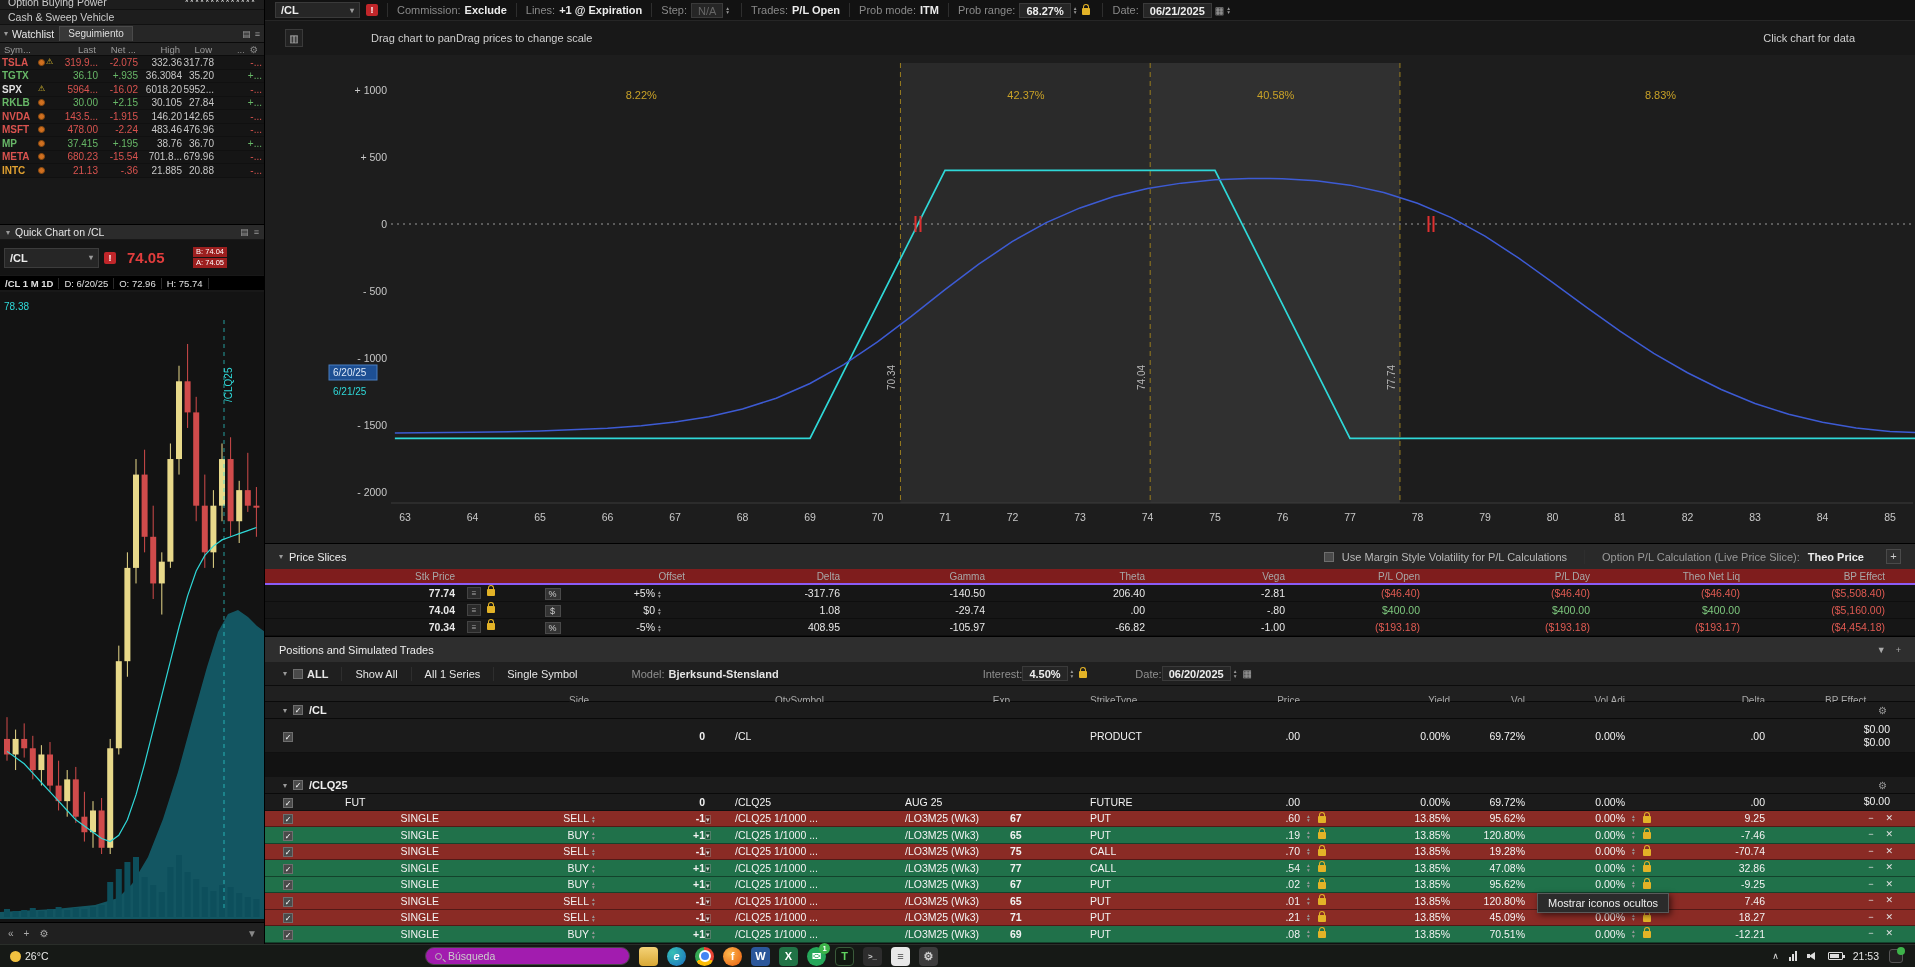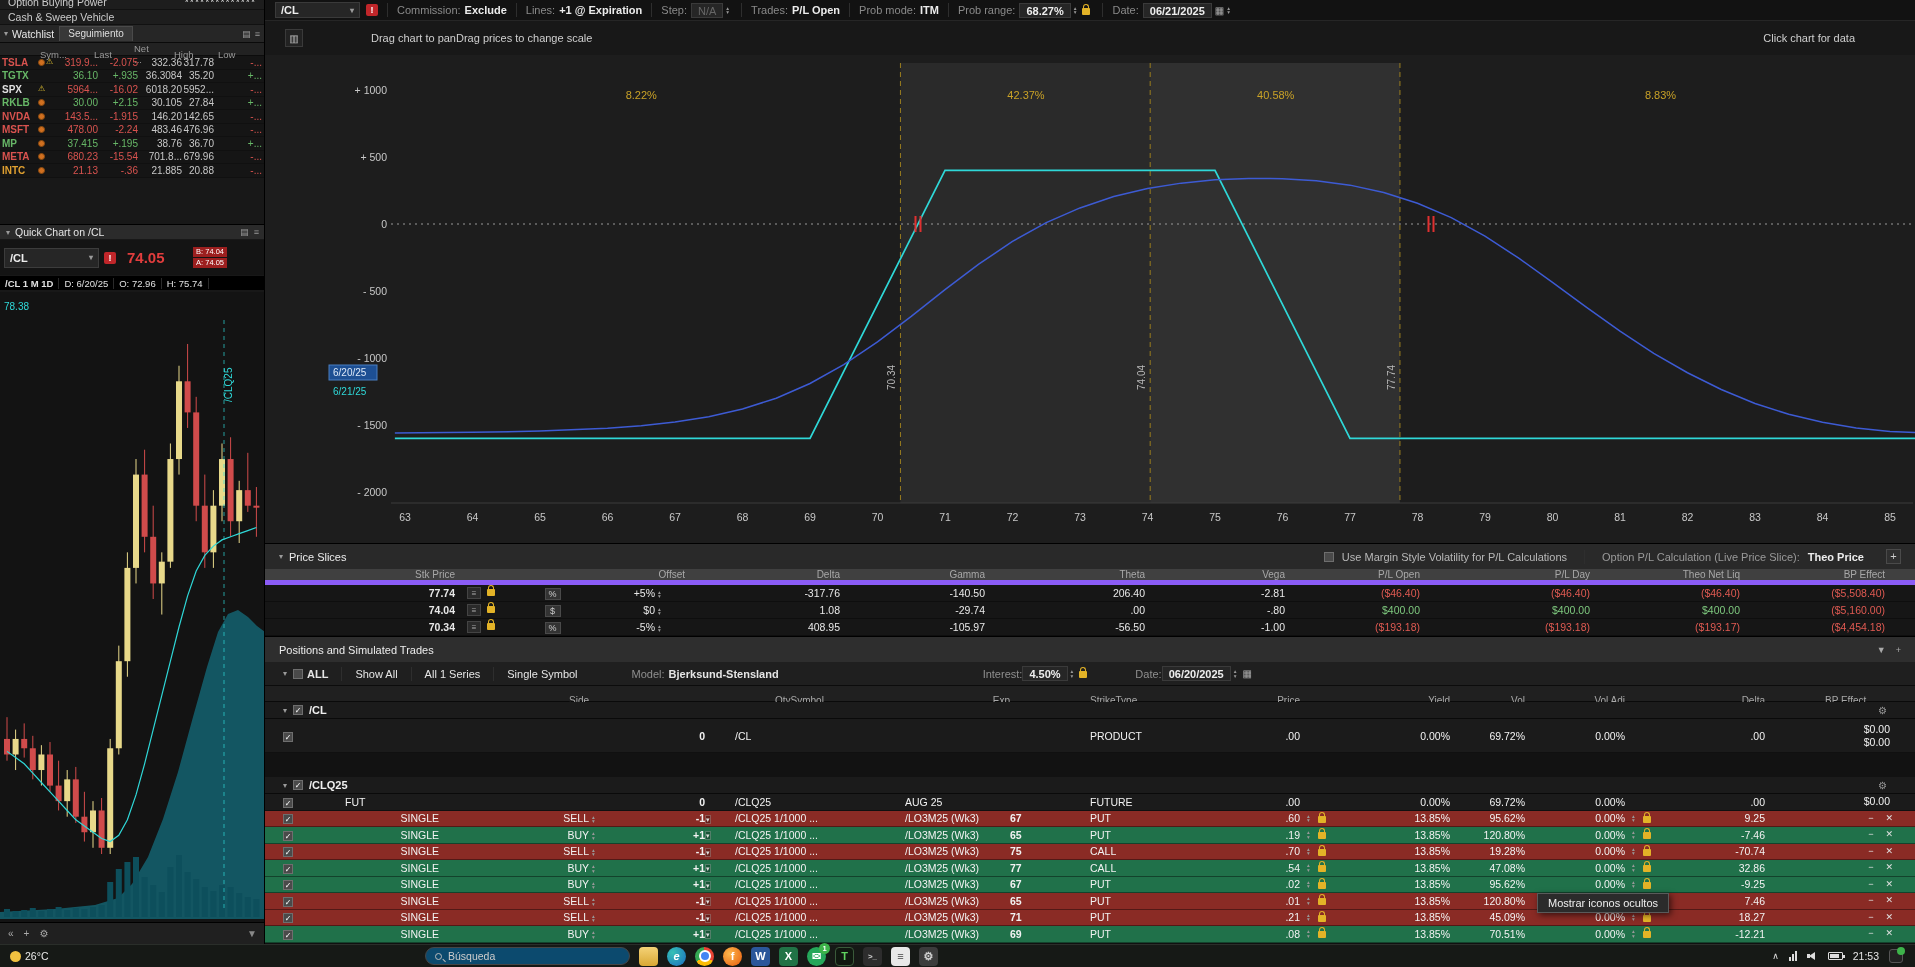--- a/index.html
+++ b/index.html
@@ -11,21 +11,21 @@
   .sidebar{position:absolute;left:0;top:0;width:265px;height:944px;background:#181818;border-right:1px solid #000;overflow:hidden;}
   .acct-row{display:flex;justify-content:space-between;padding:1px 8px;color:#ccc;font-size:10.5px;background:#1d1d1d;border-bottom:1px solid #111;}
   .acct-row1{margin-top:-5px;}
   .acct-val{color:#ddd;letter-spacing:1px;}
   .wl-tabbar{display:flex;align-items:center;height:18px;background:#262626;border-bottom:1px solid #0a0a0a;padding:0 4px;gap:5px;}
   .wl-tab-main{display:flex;align-items:center;gap:4px;color:#e8e8e8;font-size:10.5px;}
   .wl-tab2{background:#383838;border:1px solid #4a4a4a;border-bottom:none;padding:0 8px;height:15px;line-height:14px;color:#ddd;font-size:10px;}
   .wl-tab-icons{margin-left:auto;display:flex;gap:4px;color:#9a9a9a;font-size:9px;}
   .wl-colhead{display:grid;grid-template-columns:36px 20px 40px 40px 44px 32px 1fr;height:13px;align-items:center;
               background:#222;color:#9a9a9a;font-size:9.5px;border-bottom:1px solid #0c0c0c;padding:0 2px;}
-  .wl-colhead span{text-align:right;padding-right:2px;margin-left:36px;}
+  .wl-colhead span{text-align:right;padding-right:2px;}
   .wl-colhead .h-sym{text-align:left;padding-left:2px;}
   .wl-colhead .h-more{text-align:right;color:#888;}
   #wl-rows{background:#151515;}
   .wl-row{display:grid;grid-template-columns:36px 20px 40px 40px 44px 32px 1fr;height:13.5px;align-items:center;
           font-size:10px;border-bottom:1px solid #101010;padding:0 2px;}
   .wl-row span{text-align:right;white-space:nowrap;overflow:hidden;}
   .wl-sym{text-align:left !important;font-weight:bold;}
   .up{color:#67b767;} .down{color:#d9534f;} .neutral{color:#e0e0e0;} .alert{color:#e0a030;}
   .hl{color:#c8c8c8;}
   .wl-badges{display:flex;gap:1px;align-items:center;justify-content:flex-start !important;}
@@ -69,21 +69,21 @@
   .chart-area{position:absolute;left:0;top:55px;width:1650px;height:488px;background:#1d1d1d;}
 
   .slices-bar{position:absolute;left:0;top:543px;width:1650px;height:26px;background:#292929;border-top:1px solid #000;display:flex;align-items:center;padding:0 14px;}
   .slices-title{font-size:11px;color:#ececec;margin-left:6px;}
   .slices-right{margin-left:auto;display:flex;align-items:center;gap:8px;color:#b8b8b8;}
   .cb{width:10px;height:10px;background:#4a4a4a;border:1px solid #6e6e6e;color:#fff;font-size:8px;line-height:9px;text-align:center;display:inline-block;}
   .sl-calc-label{color:#9a9a9a;}
   .sl-calc-value{color:#ececec;font-weight:bold;}
   .plus-btn{width:15px;height:15px;border:1px solid #4a4a4a;background:#303030;color:#ccc;text-align:center;line-height:13px;font-size:11px;margin-left:14px;}
   .sl-grid{display:grid;grid-template-columns:190px 60px 75px 65px 30px 155px 145px 160px 140px 135px 170px 150px 145px 30px;align-items:center;}
-  .sl-colhead{position:absolute;left:0;top:569px;width:1650px;height:16px;background:#404040;color:#a8a8a8;font-size:10px;border-bottom:5px solid #8b5cf6;}
+  .sl-colhead{position:absolute;left:0;top:569px;width:1650px;height:16px;background:#7f1d1d;color:#a8a8a8;font-size:10px;border-bottom:2px solid #8b5cf6;}
   .sl-colhead span{justify-self:end;}
   .sh-stk{grid-column:1;} .sh-offset{grid-column:2/6;} .sh-delta{grid-column:6;} .sh-gamma{grid-column:7;}
   .sh-theta{grid-column:8;} .sh-vega{grid-column:9;} .sh-plopen{grid-column:10;} .sh-plday{grid-column:11;}
   .sh-theo{grid-column:12;} .sh-bp{grid-column:13;}
   #slices-rows{position:absolute;left:0;top:585px;width:1650px;background:#161616;}
   .sl-row{height:17px;border-bottom:1px solid #0e0e0e;font-size:10.5px;color:#e8e8e8;}
   .sl-row span{justify-self:end;white-space:nowrap;}
   .sl-stk{font-weight:bold;}
   .sl-icons{justify-self:start !important;display:flex;gap:3px;padding-left:12px;}
   .mini-box{width:14px;height:12px;border:1px solid #444;background:#2a2a2a;color:#aaa;font-size:8px;text-align:center;line-height:11px;}
@@ -127,21 +127,21 @@
 
   
   .tray-tooltip{position:absolute;left:1537px;top:893px;background:#2b2b2b;border:1px solid #5a5a5a;color:#eee;
                 padding:3px 10px;font-size:11px;z-index:50;box-shadow:2px 2px 6px rgba(0,0,0,.6);white-space:nowrap;}
 
   
   .taskbar{position:absolute;left:0;top:944px;width:1915px;height:23px;background:#161916;display:flex;align-items:center;z-index:60;border-top:1px solid #2a2e2a;}
   .tb-weather{display:flex;align-items:center;gap:4px;padding-left:10px;color:#e8e8e8;font-size:10.5px;}
   .weather-icon{width:11px;height:11px;border-radius:50%;background:#f0c040;display:inline-block;}
   .tb-center{position:absolute;left:425px;display:flex;align-items:center;gap:9px;}
-  .tb-search{display:flex;align-items:center;gap:6px;width:205px;height:18px;background:#0c4a6e;border:1px solid #464646;border-radius:9px;padding:0 9px;color:#ccc;font-size:10.5px;}
+  .tb-search{display:flex;align-items:center;gap:6px;width:205px;height:18px;background:#a21caf;border:1px solid #464646;border-radius:9px;padding:0 9px;color:#ccc;font-size:10.5px;}
   .mag{width:7px;height:7px;border:1.4px solid #bbb;border-radius:50%;position:relative;display:inline-block;}
   .mag:after{content:"";position:absolute;left:6px;top:6px;width:4px;height:1.4px;background:#bbb;transform:rotate(45deg);}
   #tb-icons{display:flex;gap:9px;align-items:center;}
   .ticon{width:19px;height:19px;border-radius:4px;display:flex;align-items:center;justify-content:center;color:#fff;font-size:11px;font-weight:bold;position:relative;}
   .ti-explorer{background:linear-gradient(#f4d277,#d9a834);}
   .ti-edge{background:radial-gradient(circle at 30% 30%,#35c1b5,#1a6dc0);border-radius:50%;font-style:italic;}
   .ti-chrome{background:conic-gradient(#ea4335 0 33%,#fbbc05 33% 66%,#34a853 66% 100%);border-radius:50%;}
   .ti-chrome:after{content:"";width:8px;height:8px;background:#4285f4;border:2px solid #fff;border-radius:50%;}
   .ti-firefox{background:radial-gradient(circle at 35% 35%,#ffb84d,#e55b0c);border-radius:50%;}
   .ti-word{background:#2b579a;} .ti-excel{background:#217346;}
@@ -623,21 +623,21 @@
             <span class="mini-box" style="border: none; background: transparent;"><span class="lock"></span></span>
           </span>
           <span class="sl-badge"><span class="badge-box">%</span></span>
           <span>-5%</span>
           <span style="justify-self: start;"><span class="spin">
               <span>▴</span>
               <span>▾</span>
             </span></span>
           <span>408.95</span>
           <span>-105.97</span>
-          <span>-56.50</span>
+          <span>-66.82</span>
           <span>-1.00</span>
           <span class="neg">($193.18)</span>
           <span class="neg">($193.18)</span>
           <span class="neg">($193.17)</span>
           <span class="neg">($4,454.18)</span>
           <span></span>
         </div>
       </div>
 
     <div class="pos-titlebar">

